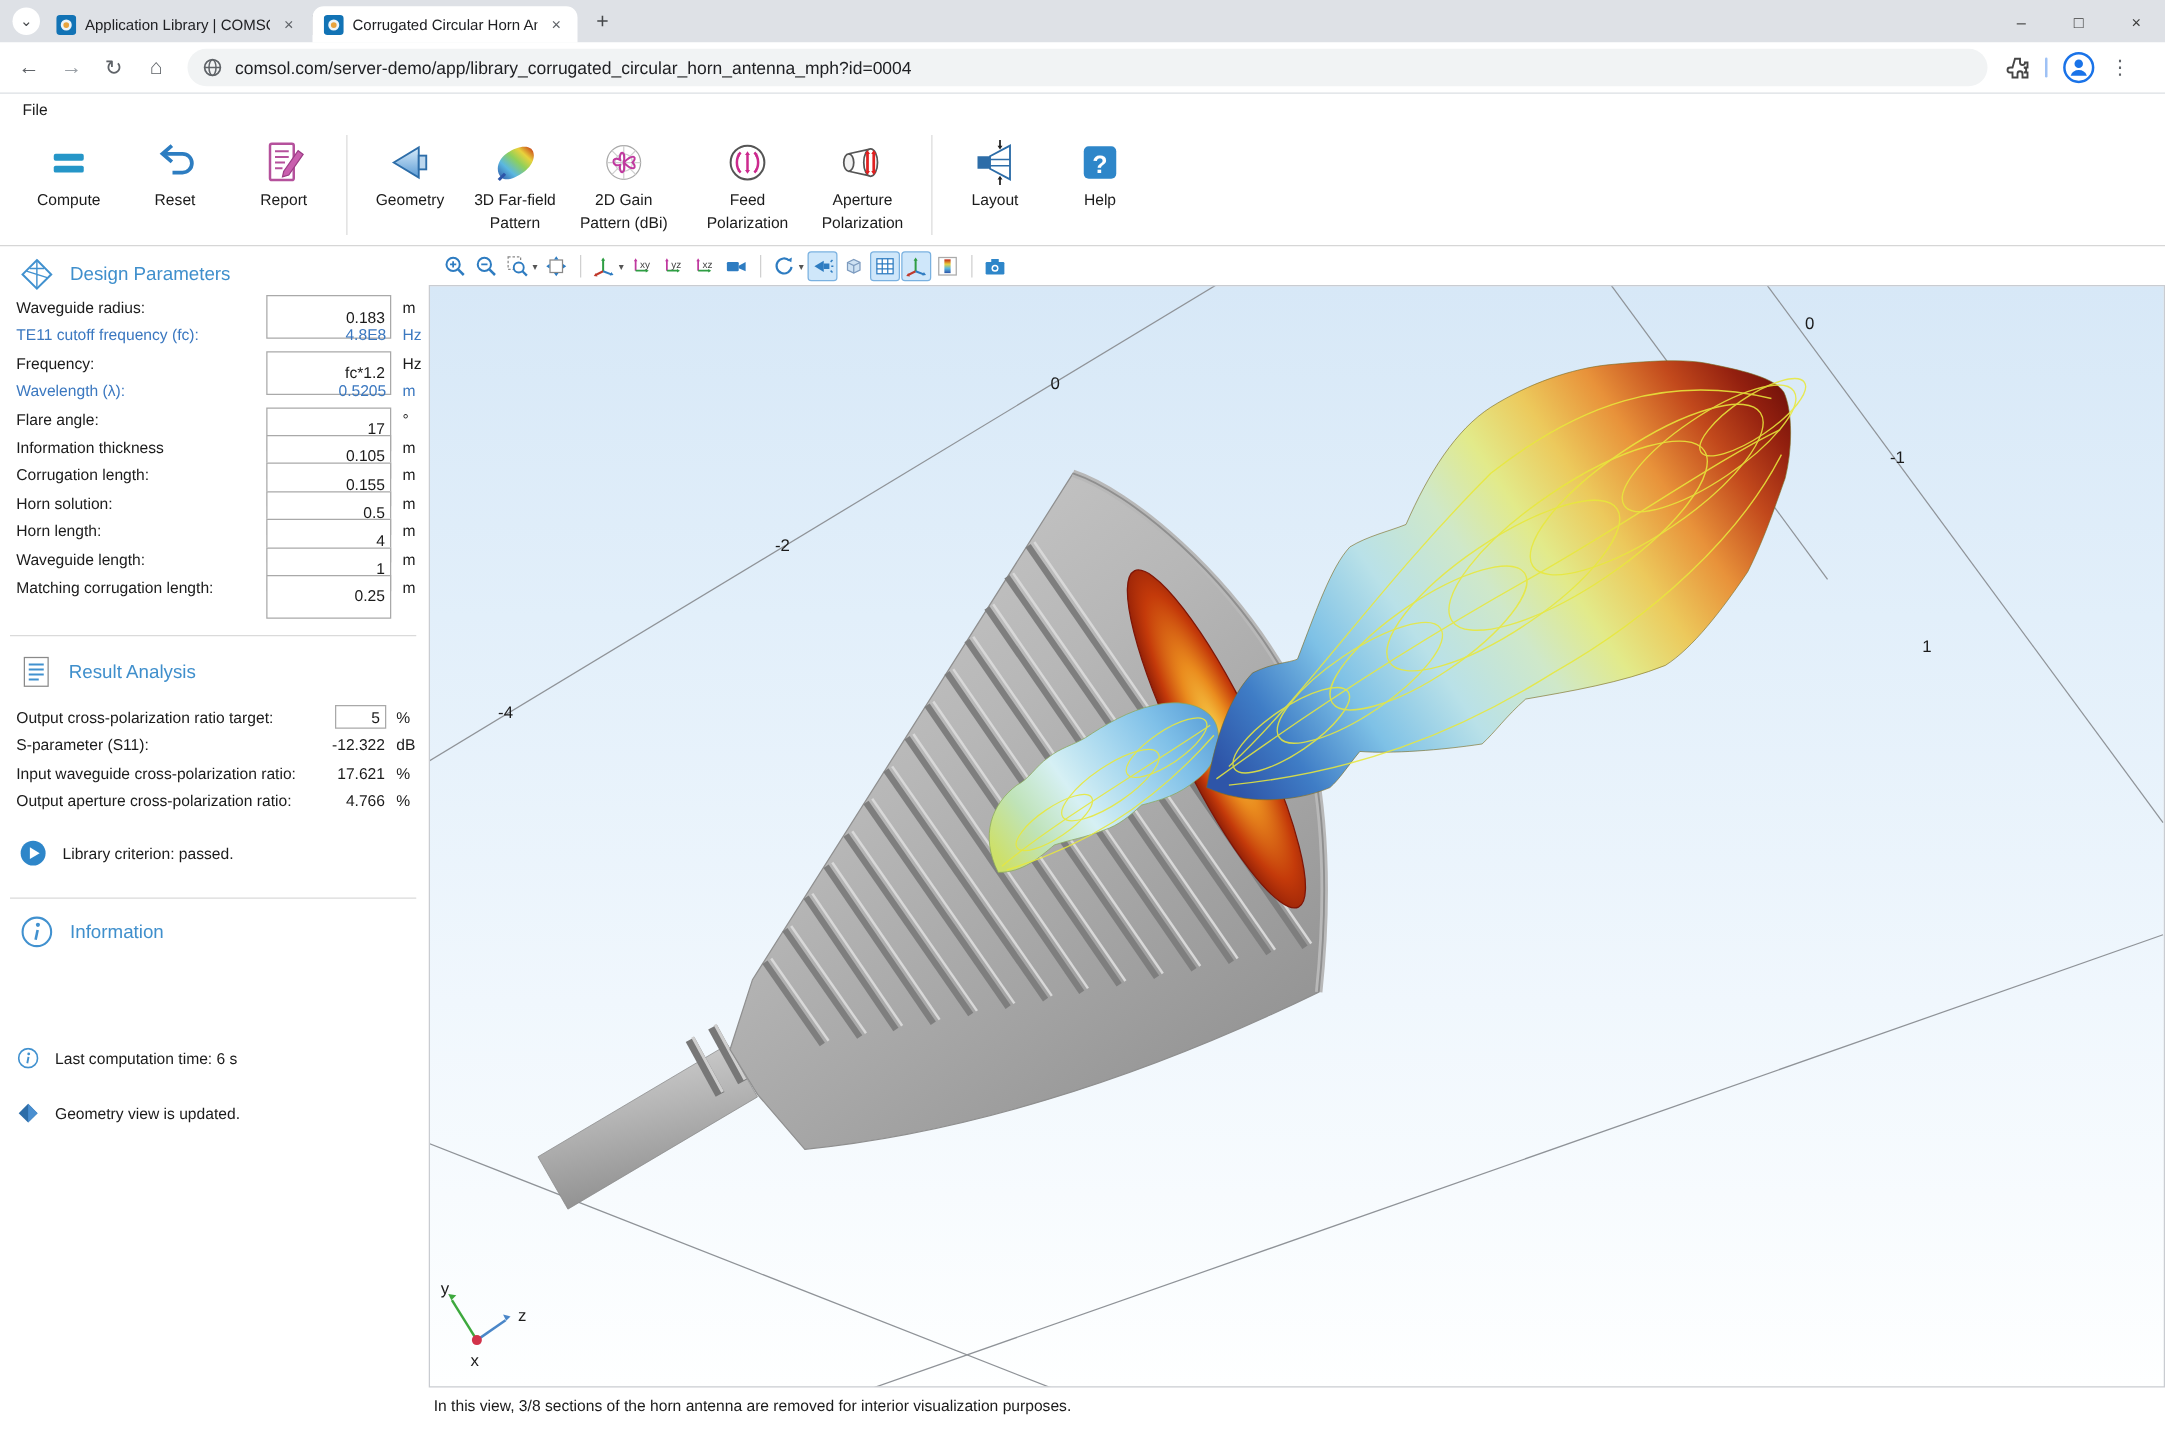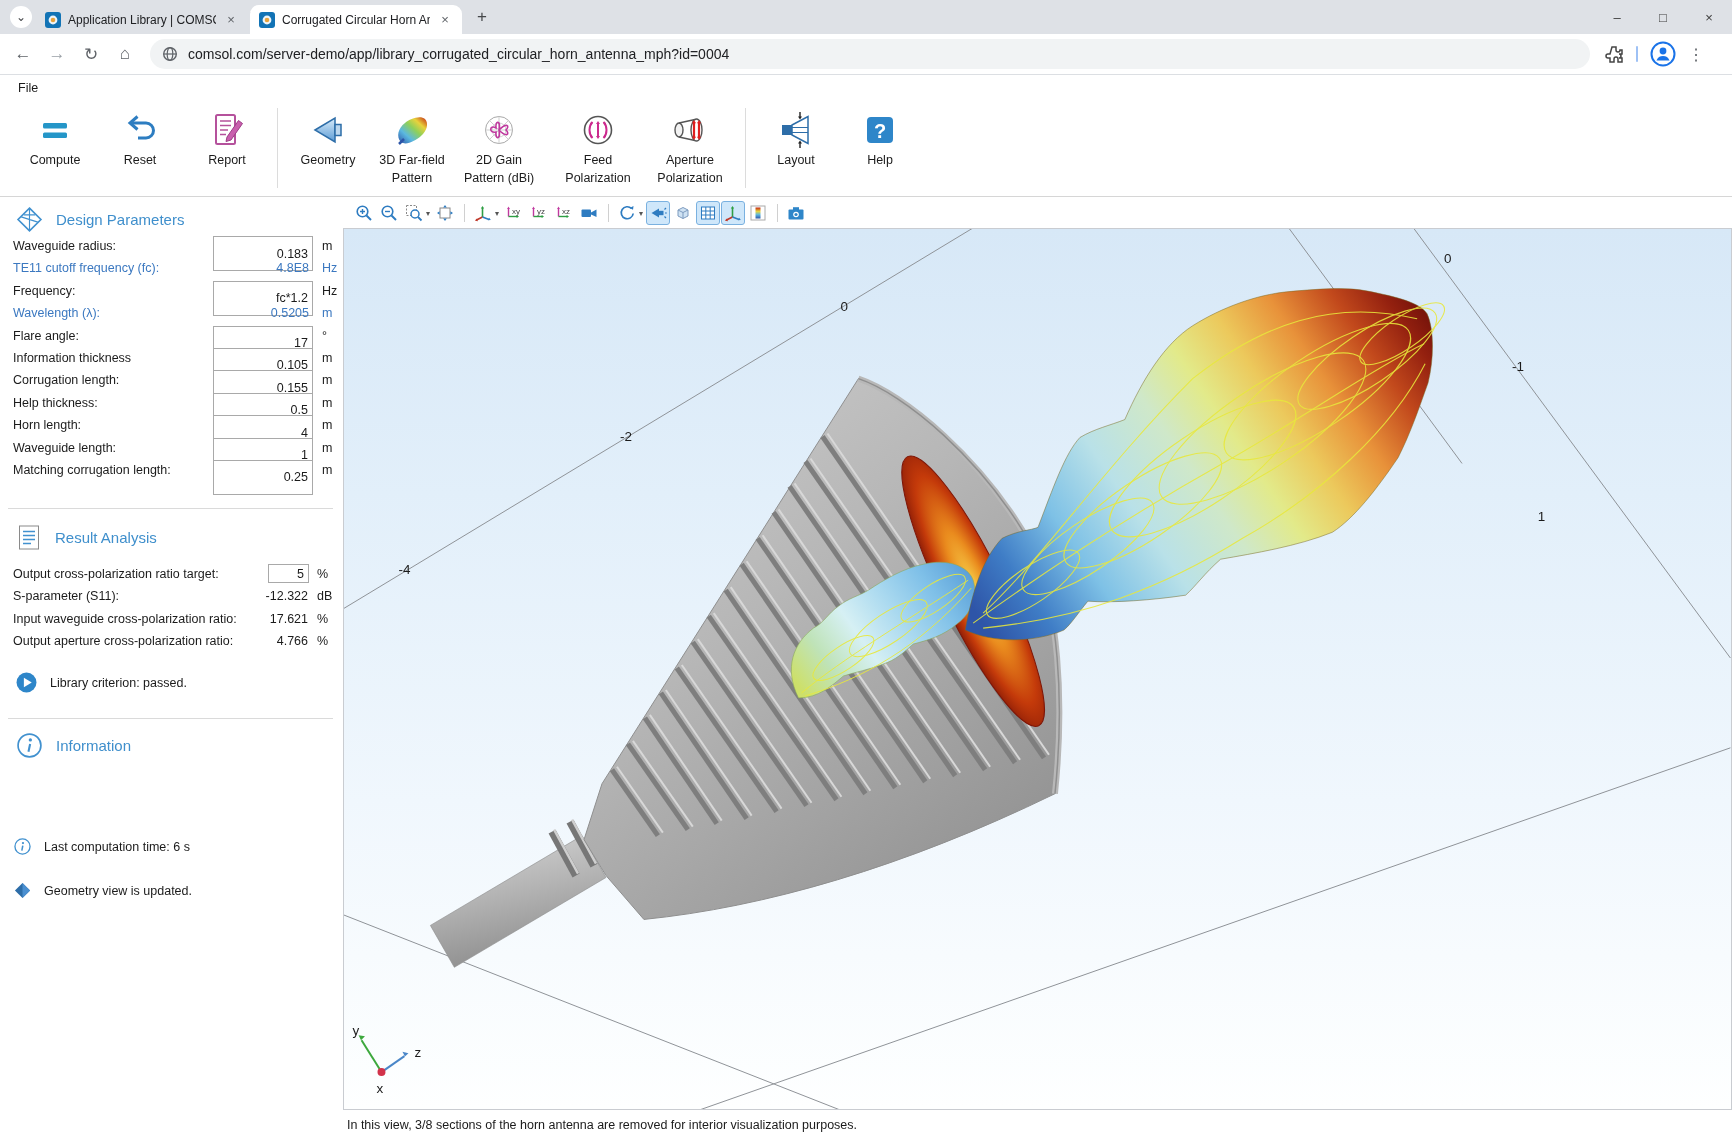--- a/index.html
+++ b/index.html
@@ -301,21 +301,21 @@
         <span class="plabel">Information thickness</span>
         <input class="pinput" value="0.105" style="">
         <span class="punit">m</span>
       </div>
     <div class="prow">
         <span class="plabel">Corrugation length:</span>
         <input class="pinput" value="0.155" style="">
         <span class="punit">m</span>
       </div>
     <div class="prow">
-        <span class="plabel">Help thickness:</span>
+        <span class="plabel">Horn solution:</span>
         <input class="pinput" value="0.5" style="">
         <span class="punit">m</span>
       </div>
     <div class="prow">
         <span class="plabel">Horn length:</span>
         <input class="pinput" value="4" style="">
         <span class="punit">m</span>
       </div>
     <div class="prow">
         <span class="plabel">Waveguide length:</span>

